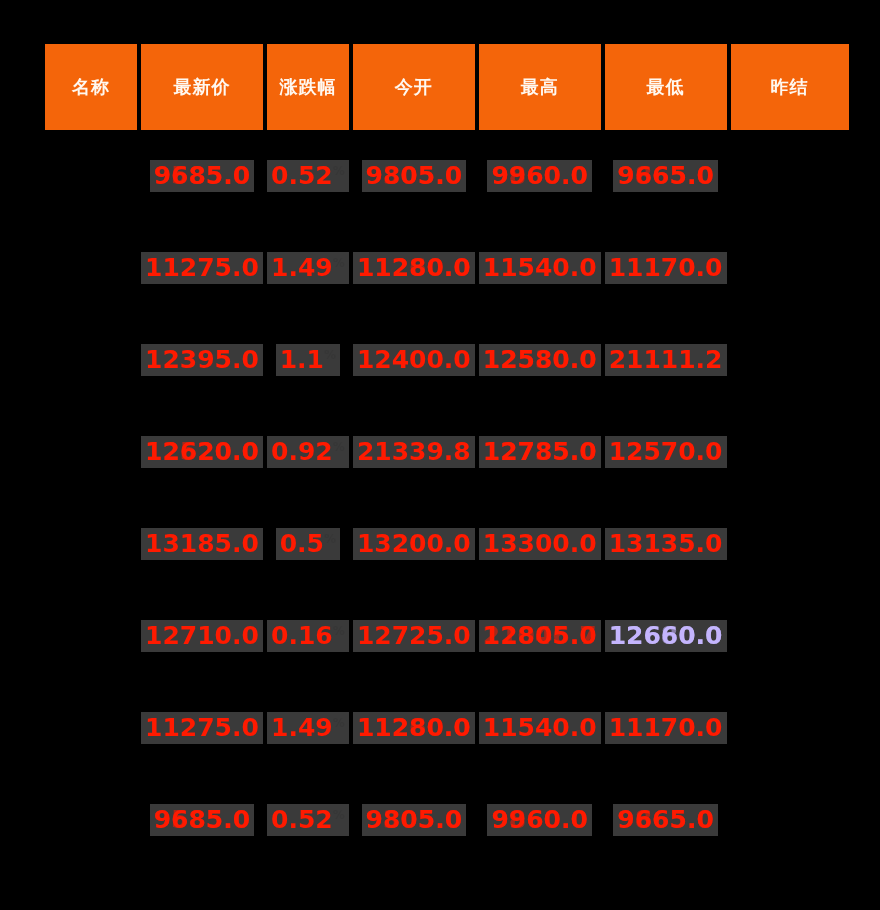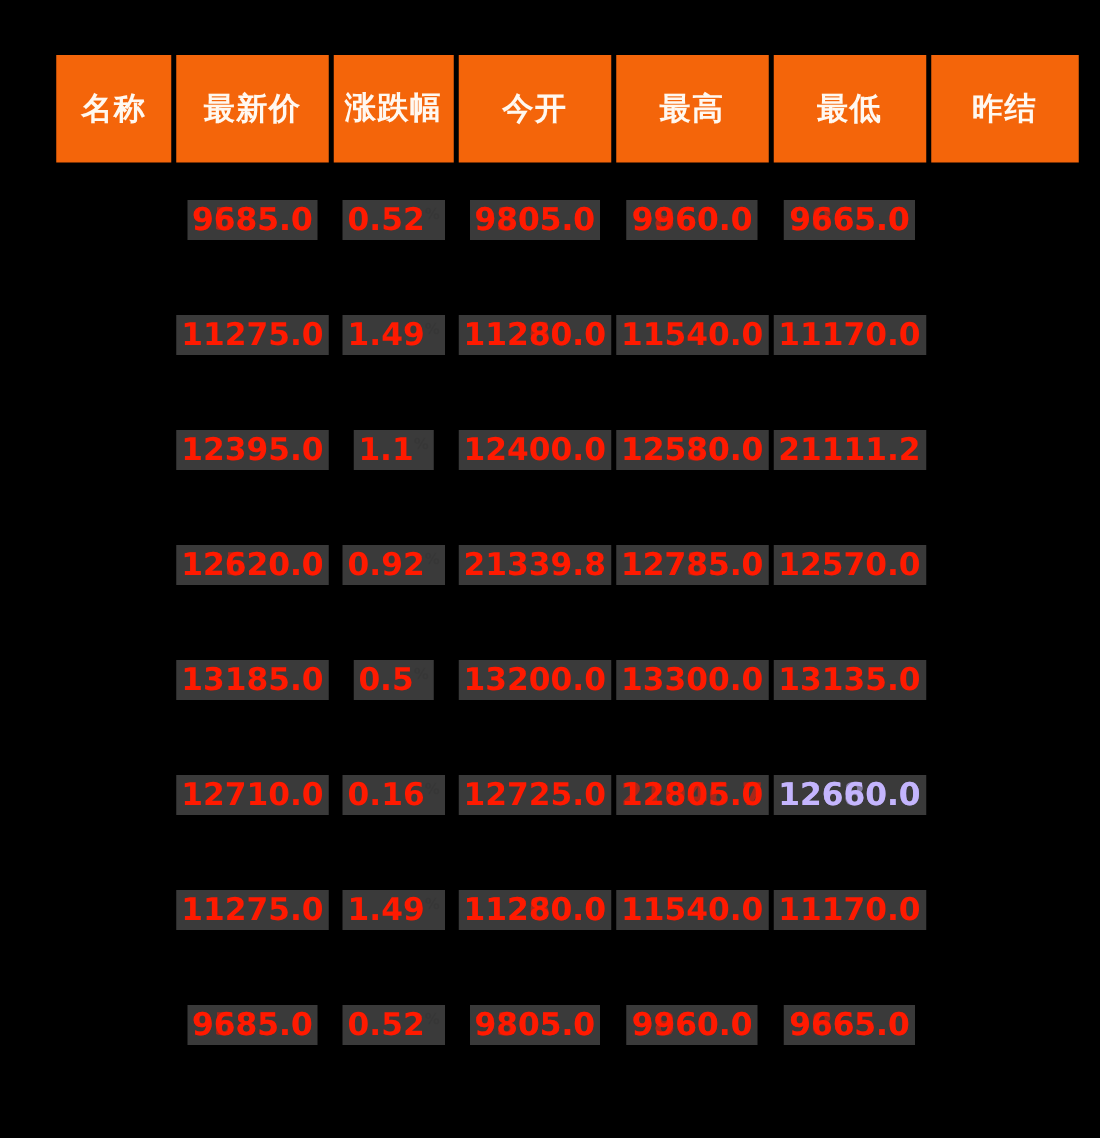--- a/index.html
+++ b/index.html
@@ -32,33 +32,33 @@
     border-spacing: 4px 0;
     table-layout: fixed;
   }
 
   
   thead th {
     background: #F4650A;
     color: #FFF8F0;
     font-family: "Liberation Serif", "DejaVu Serif", serif;
     font-weight: bold;
-    font-size: 25px;
+    font-size: 18px;
     line-height: 1;
     height: 86px;
     padding: 0;
     text-align: center;
     vertical-align: middle;
     border: 0;
     letter-spacing: 1px;
   }
 
   th.col-name     { width: 92px; }
   th.col-last     { width: 110px; }
-  th.col-chg      { width: 96px; font-family: Liberation Mono, monospace; }
+  th.col-chg      { width: 82px; }
   th.col-open     { width: 92px; }
   th.col-high     { width: 114px; }
   th.col-low      { width: 114px; }
   th.col-preclose { width: 118px; }
 
   
   tbody tr { height: 92px; }
 
   tbody td {
     padding: 0;

